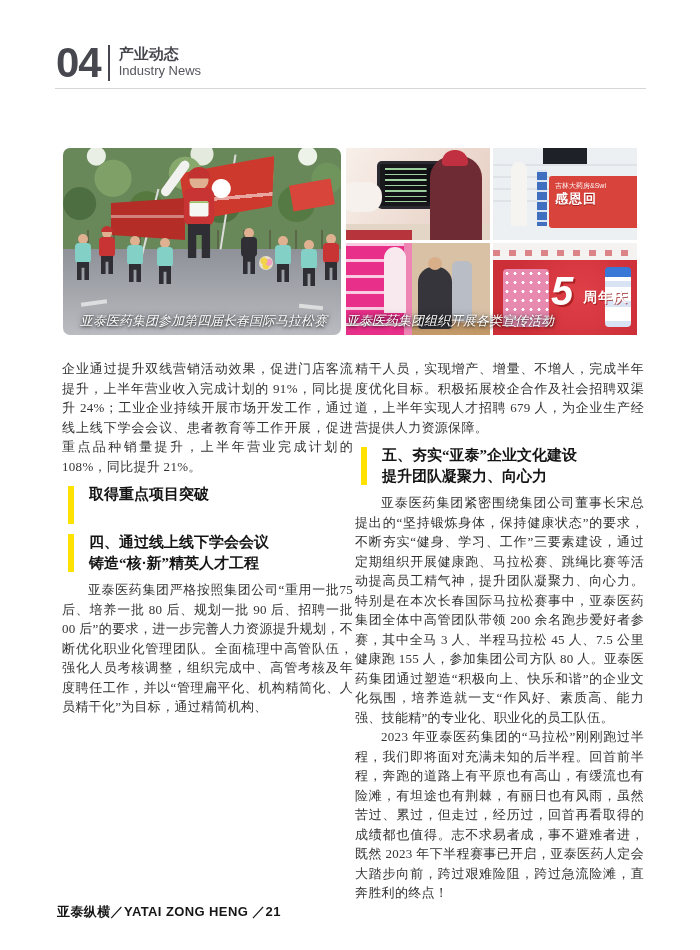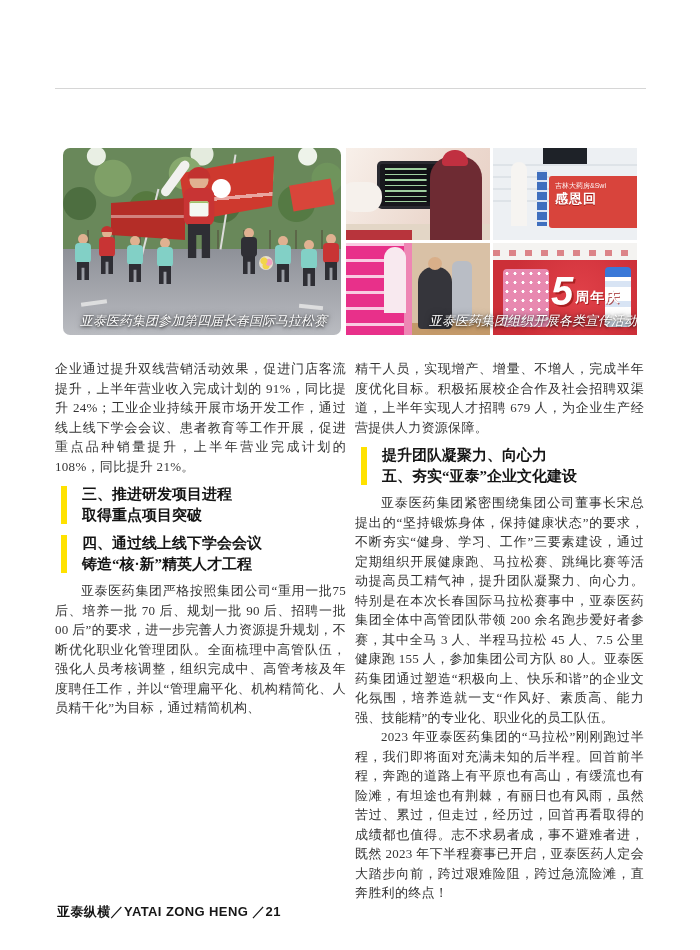--- a/index.html
+++ b/index.html
@@ -18,21 +18,21 @@
   .header-rule{position:absolute;left:55px;top:88px;width:591px;height:1px;background:#d6d6d6;}
 
   
   .photo{position:absolute;top:148px;height:187px;overflow:hidden;}
   .photo-left{left:63px;width:278px;border-radius:7px;}
   .photo-right{left:346px;width:291px;}
   .photo-caption{position:absolute;bottom:5px;z-index:30;font-style:italic;
       font-size:13px;color:#fff;white-space:nowrap;
       text-shadow:0 1px 3px rgba(0,0,0,.85),0 0 6px rgba(0,0,0,.5);}
   .photo-left .photo-caption{right:14px;}
-  .photo-right .photo-caption{left:0;width:100%;text-align:right;}
+  .photo-right .photo-caption{left:0;width:100%;text-align:left;}
 
   
   .lp-trees{position:absolute;left:0;top:0;width:100%;height:54%;background-color:#69885a;
     background-image:
       radial-gradient(circle at 6% 55%,#4d6e40 0 16px,transparent 17px),
       radial-gradient(circle at 18% 30%,#7fa067 0 18px,transparent 19px),
       radial-gradient(circle at 30% 60%,#56793f 0 17px,transparent 18px),
       radial-gradient(circle at 44% 25%,#87a96e 0 16px,transparent 17px),
       radial-gradient(circle at 57% 55%,#4e6f3f 0 19px,transparent 20px),
       radial-gradient(circle at 70% 28%,#79a062 0 16px,transparent 17px),
@@ -120,47 +120,55 @@
   .wood-floor{position:absolute;right:0;bottom:0;width:54%;height:12px;background:#c49a6a;}
   .q-br{background:radial-gradient(circle at 60% 55%,#e04048,#cc2f38 70%);}
   .ceiling{position:absolute;left:0;top:0;width:100%;height:17px;background:#f4f3f1;
     background-image:repeating-linear-gradient(90deg,rgba(200,40,50,.55) 0 7px,transparent 7px 16px);
     background-size:100% 6px;background-position:0 7px;background-repeat:no-repeat;}
   .pink-machine{position:absolute;left:10px;top:26px;width:46px;height:58px;border-radius:4px;background:#e889b0;
     background-image:radial-gradient(circle,#fff 1.3px,transparent 1.8px);background-size:8px 9px;}
   .promo{position:absolute;left:58px;top:28px;display:flex;align-items:flex-start;z-index:3;color:#fff;}
   .promo-number{font-size:40px;font-weight:700;font-style:italic;line-height:40px;
     font-family:"Liberation Sans","DejaVu Sans",sans-serif;text-shadow:2px 2px 0 rgba(150,20,20,.7);}
-  .promo-text{font-size:14px;font-weight:700;margin:18px 0 0 2px;letter-spacing:1px;
+  .promo-text{font-size:14px;font-weight:700;margin:18px 0 0 10px;letter-spacing:1px;
     text-shadow:1px 1px 0 rgba(150,20,20,.7);}
   .phone{position:absolute;right:6px;top:24px;width:26px;height:60px;border-radius:4px;background:#fff;
     background-image:linear-gradient(#3a78d8 0 10px,transparent 10px),
       repeating-linear-gradient(180deg,transparent 0 14px,#d8e4f4 14px 20px);}
 
   
   .col{position:absolute;top:359px;}
-  .col-left{left:55px;width:291px;font-family:Liberation Serif, serif;}
+  .col-left{left:62px;width:291px;font-family:Liberation Serif, serif;}
   .col-right{left:355px;width:289px;}
   .col p{margin:0;font-size:13px;line-height:19.5px;letter-spacing:.3px;
     text-align:justify;color:#333;}
   .col p.indent{text-indent:2em;}
   .section-heading{display:flex;align-items:flex-start;margin:8px 0 7px;}
   .ybar{flex:none;width:6px;height:38px;background:#ffe200;margin:2px 15px 0 6px;}
   .heading-text{font-weight:700;font-size:15px;line-height:20.5px;color:#141414;}
   .heading-text span{display:block;}
 
   
   .footer{position:absolute;left:57px;top:903px;font-family:"Liberation Sans","DejaVu Sans",sans-serif;
     font-size:13px;font-weight:700;color:#161616;letter-spacing:.4px;}
 </style>
 </head>
 <body>
 
 <div class="page">
 
+  <div class="header">
+    <div class="issue-number">04</div>
+    <div class="header-divider"></div>
+    <div class="header-titles">
+      <div class="title-cn">产业动态</div>
+      <div class="title-en">Industry News</div>
+    </div>
+  </div>
   <div class="header-rule"></div>
 
   <div class="photo photo-left">
     <div class="lp-trees"></div>
     <div class="lp-trunks"></div>
     <div class="lp-road"></div>
     <div class="road-mark rm1"></div>
     <div class="road-mark rm2"></div>
     <div class="pole pole1"></div>
     <div class="pole pole2"></div>
@@ -265,41 +273,40 @@
       </div>
     </div>
     <div class="photo-caption">亚泰医药集团组织开展各类宣传活动</div>
   </div>
 
   <div class="col col-left">
     <p>企业通过提升双线营销活动效果，促进门店客流提升，上半年营业收入完成计划的 91%，同比提升 24%；工业企业持续开展市场开发工作，通过线上线下学会会议、患者教育等工作开展，促进重点品种销量提升，上半年营业完成计划的108%，同比提升 21%。</p>
     <div class="section-heading">
       <div class="ybar"></div>
       <div class="heading-text">
-        <span>三、推进研发项目进程</span>
         <span>取得重点项目突破</span>
       </div>
     </div>
     <div class="section-heading">
       <div class="ybar"></div>
       <div class="heading-text">
         <span>四、通过线上线下学会会议</span>
         <span>铸造“核·新”精英人才工程</span>
       </div>
     </div>
-    <p class="indent">亚泰医药集团严格按照集团公司“重用一批75 后、培养一批 70 后、规划一批 90 后、招聘一批 00 后”的要求，进一步完善人力资源提升规划，不断优化职业化管理团队。全面梳理中高管队伍，强化人员考核调整，组织完成中、高管考核及年度聘任工作，并以“管理扁平化、机构精简化、人员精干化”为目标，通过精简机构、</p>
+    <p class="indent">亚泰医药集团严格按照集团公司“重用一批75 后、培养一批 80 后、规划一批 90 后、招聘一批 00 后”的要求，进一步完善人力资源提升规划，不断优化职业化管理团队。全面梳理中高管队伍，强化人员考核调整，组织完成中、高管考核及年度聘任工作，并以“管理扁平化、机构精简化、人员精干化”为目标，通过精简机构、</p>
   </div>
 
   <div class="col col-right">
     <p>精干人员，实现增产、增量、不增人，完成半年度优化目标。积极拓展校企合作及社会招聘双渠道，上半年实现人才招聘 679 人，为企业生产经营提供人力资源保障。</p>
     <div class="section-heading">
       <div class="ybar"></div>
       <div class="heading-text">
+        <span>五、夯实“亚泰”企业文化建设</span>
         <span>提升团队凝聚力、向心力</span>
-        <span>五、夯实“亚泰”企业文化建设</span>
       </div>
     </div>
     <p class="indent">亚泰医药集团紧密围绕集团公司董事长宋总提出的“坚持锻炼身体，保持健康状态”的要求，不断夯实“健身、学习、工作”三要素建设，通过定期组织开展健康跑、马拉松赛、跳绳比赛等活动提高员工精气神，提升团队凝聚力、向心力。特别是在本次长春国际马拉松赛事中，亚泰医药集团全体中高管团队带领 200 余名跑步爱好者参赛，其中全马 3 人、半程马拉松 45 人、7.5 公里健康跑 155 人，参加集团公司方队 80 人。亚泰医药集团通过塑造“积极向上、快乐和谐”的企业文化氛围，培养造就一支“作风好、素质高、能力强、技能精”的专业化、职业化的员工队伍。</p>
     <p class="indent">2023 年亚泰医药集团的“马拉松”刚刚跑过半程，我们即将面对充满未知的后半程。回首前半程，奔跑的道路上有平原也有高山，有缓流也有险滩，有坦途也有荆棘，有丽日也有风雨，虽然苦过、累过，但走过，经历过，回首再看取得的成绩都也值得。志不求易者成，事不避难者进，既然 2023 年下半程赛事已开启，亚泰医药人定会大踏步向前，跨过艰难险阻，跨过急流险滩，直奔胜利的终点！</p>
   </div>
 
   <div class="footer">亚泰纵横／YATAI ZONG HENG ／21</div>
 
 </div>
 

